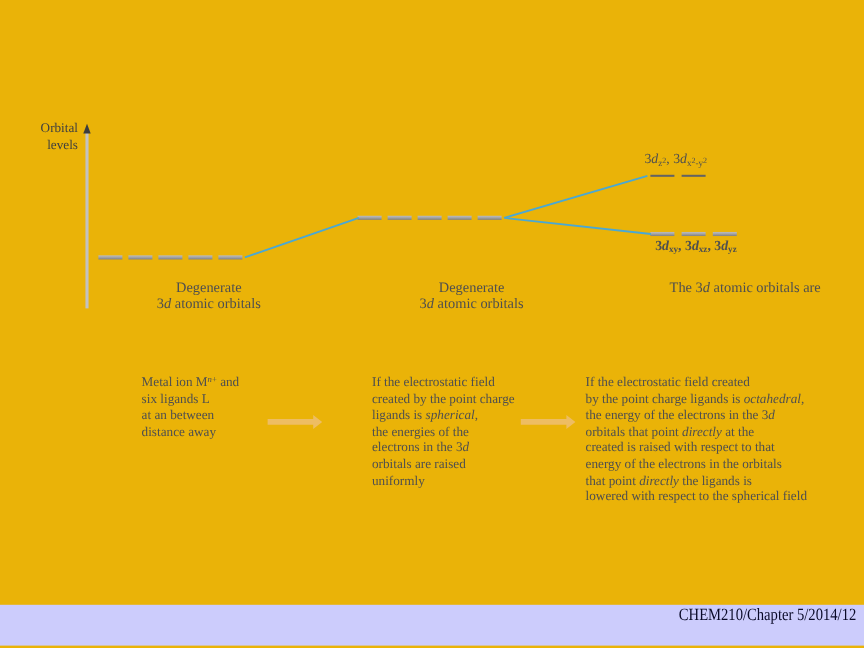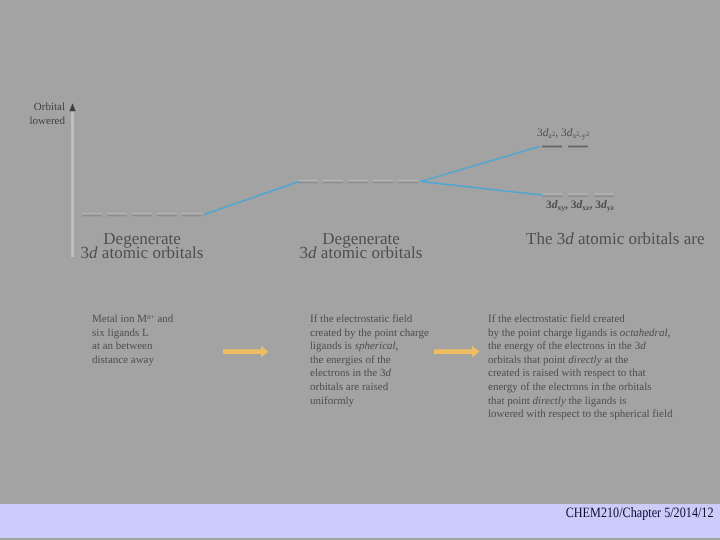--- a/index.html
+++ b/index.html
@@ -1,29 +1,29 @@
 <!DOCTYPE html>
 <html><head>
 <meta charset="utf-8">
 <title>Crystal field splitting slide</title>
 <style>
   html,body{margin:0;padding:0;}
   body{width:720px;height:540px;background:#ffffff;overflow:hidden;
        font-family:"Liberation Serif",serif;-webkit-font-smoothing:antialiased;text-rendering:geometricPrecision;}
-  .slide{position:relative;width:720px;height:540px;background:#a3a3a3;}
+  .slide{position:relative;width:720px;height:540px;background:#eab308;}
 
   #diagram{position:absolute;left:0;top:0;width:720px;height:540px;}
 
   .txt{position:absolute;color:#4f4f4f;font-size:11px;line-height:13.6px;}
   .txt>div,.caption>div{white-space:nowrap;}
 
   .axis-label{position:absolute;color:#3f3f3f;font-size:11px;line-height:14px;
               text-align:right;width:61px;}
 
-  .caption{position:absolute;color:#4f4f4f;font-size:17px;line-height:14px;}
+  .caption{position:absolute;color:#4f4f4f;font-size:12px;line-height:14px;margin-left:32px;}
   .caption.center{text-align:center;transform:translateX(-50%);}
 
   .lvl-label{position:absolute;color:#4f4f4f;font-size:11.5px;white-space:nowrap;}
 
   sub{font-size:0.66em;vertical-align:-0.3em;line-height:0;}
   sup{font-size:0.66em;vertical-align:0.45em;line-height:0;}
   sub sup{font-size:0.88em;vertical-align:0.34em;}
   i{font-style:italic;}
 
   .footer{position:absolute;left:0;top:504px;width:720px;height:34px;background:#ccccfc;}
@@ -81,41 +81,41 @@
       <line x1="420" y1="181.6" x2="539.5" y2="146.5"></line>
       <line x1="420.5" y1="181.6" x2="542.5" y2="195"></line>
     </g>
 
     <path fill="#eebd62" d="M223,349.2 L261,349.2 L261,345.8 L268.5,351.6 L261,357.4 L261,354 L223,354 Z"></path>
     <path fill="#eebd62" d="M434,349.2 L472,349.2 L472,345.8 L479.5,351.6 L472,357.4 L472,354 L434,354 Z"></path>
   </svg>
 
   <div class="axis-label" style="left:4px;top:100.2px;">
     <div>Orbital</div>
-    <div>lowered</div>
+    <div>levels</div>
   </div>
 
   <div class="lvl-label" style="left:537px;top:127px;">3<i>d</i><sub>z<sup>2</sup></sub>, 3<i>d</i><sub>x<sup>2</sup>-y<sup>2</sup></sub></div>
   <div class="lvl-label" style="left:546px;top:199px;font-weight:bold;">3<i>d</i><sub>xy</sub>, 3<i>d</i><sub>xz</sub>, 3<i>d</i><sub>yz</sub></div>
 
   <div class="caption center" style="left:142px;top:231.6px;">
     <div>Degenerate</div>
     <div>3<i>d</i> atomic orbitals</div>
   </div>
 
   <div class="caption center" style="left:361px;top:231.6px;">
     <div>Degenerate</div>
     <div>3<i>d</i> atomic orbitals</div>
   </div>
 
   <div class="caption" style="left:526px;top:231.6px;">
     <div>The 3<i>d</i> atomic orbitals are</div>
   </div>
 
-  <div class="txt" style="left:92px;top:313px;">
+  <div class="txt" style="left:118px;top:313px;">
       <div>Metal ion M<sup><i>n</i>+</sup> and</div>
       <div>six ligands L</div>
       <div>at an between</div>
       <div>distance away</div>
     </div>
 
   <div class="txt" style="left:310px;top:313px;">
       <div>If the electrostatic field</div>
       <div>created by the point charge</div>
       <div>ligands is <i>spherical</i>,</div>

